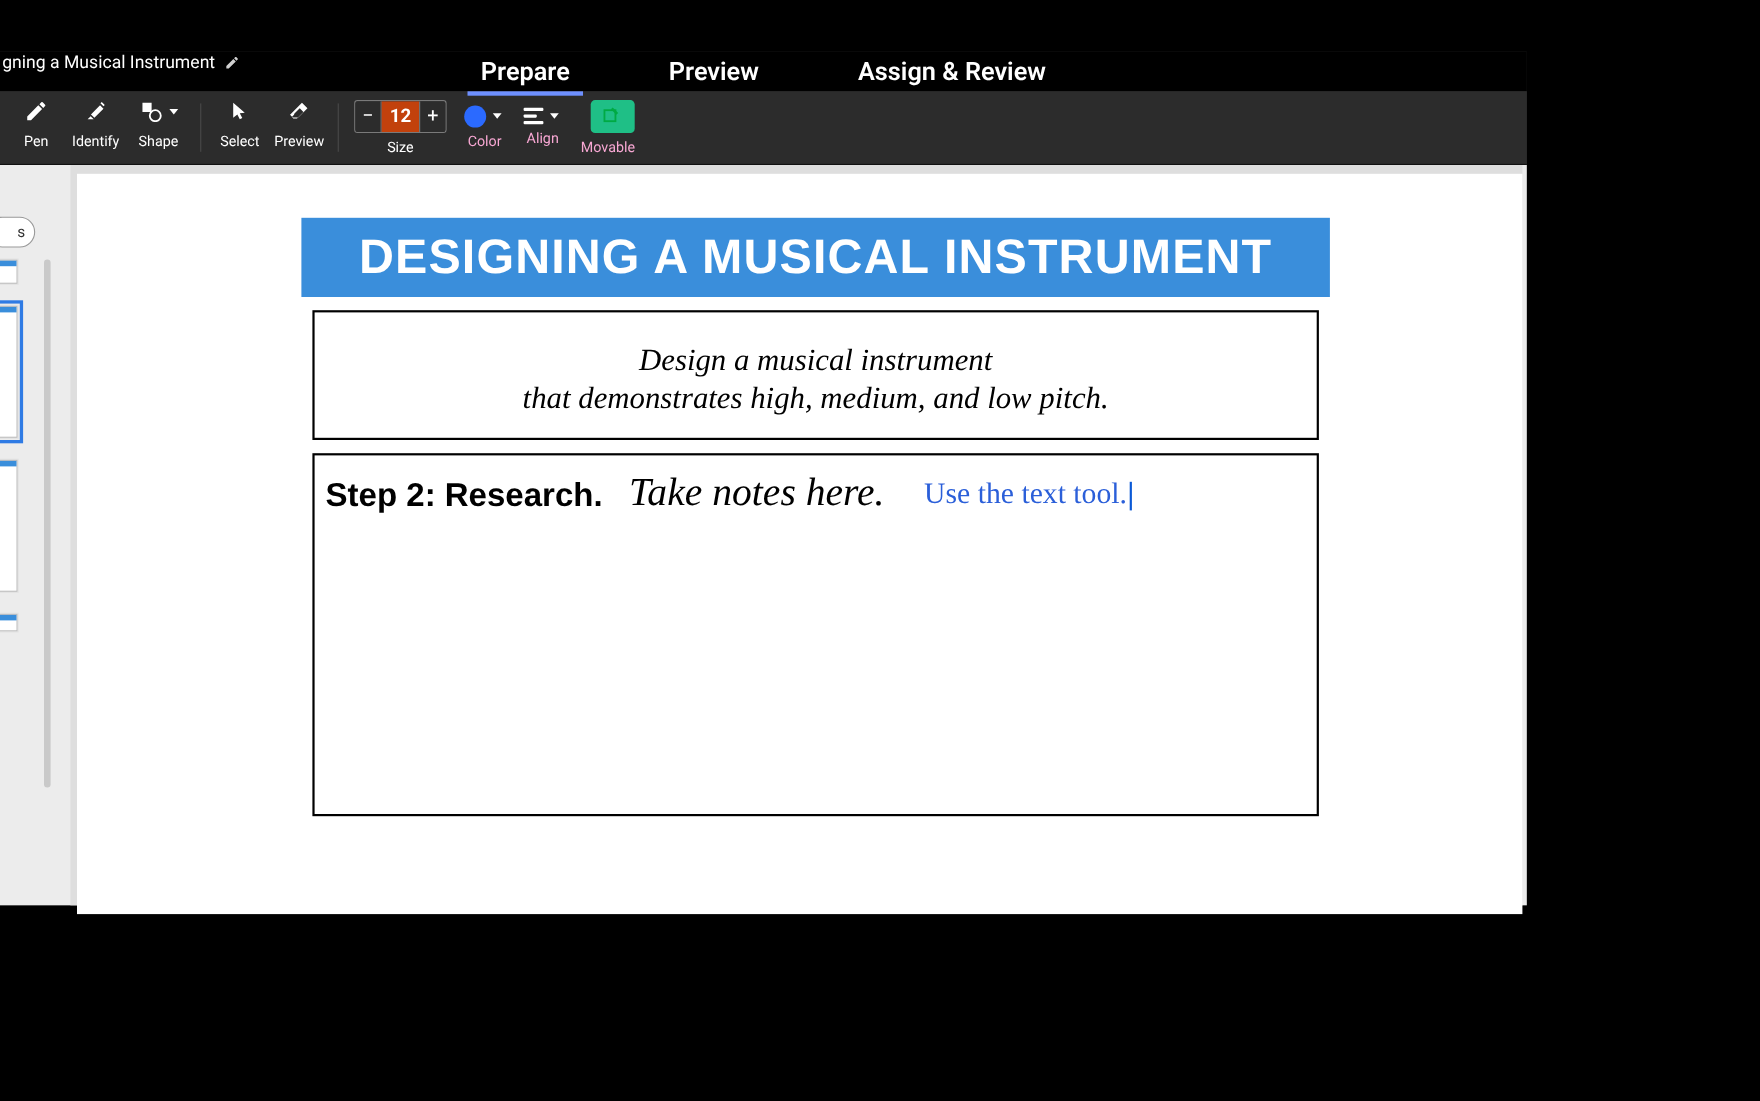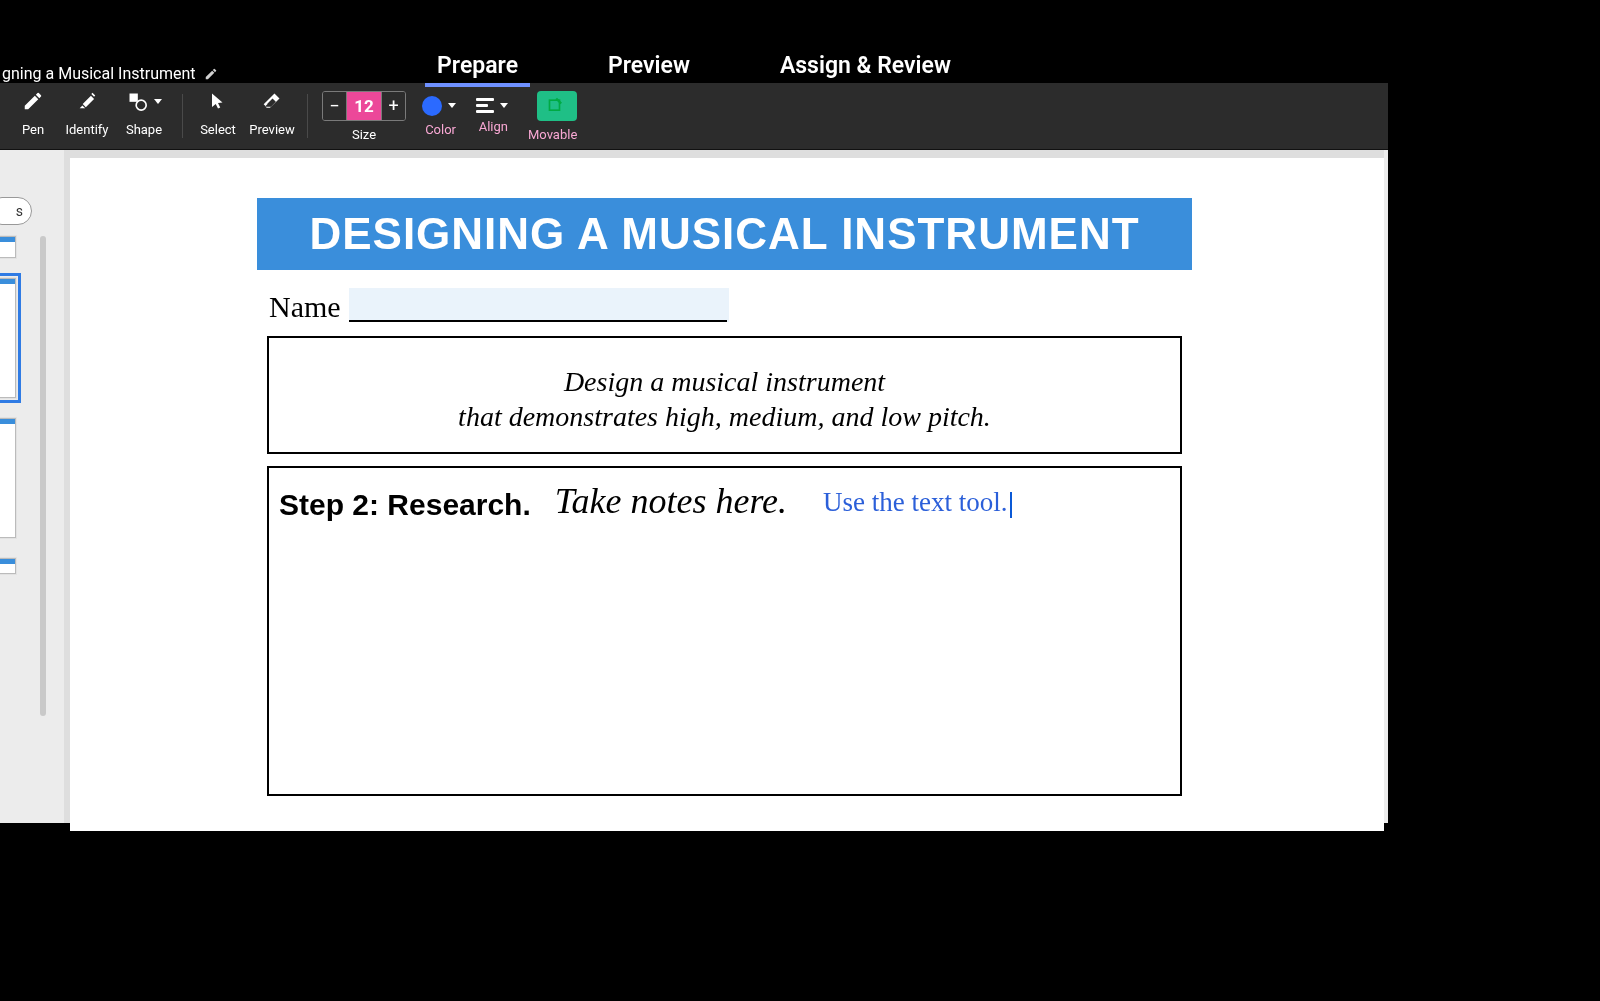--- a/index.html
+++ b/index.html
@@ -5,40 +5,40 @@
   * { margin: 0; padding: 0; box-sizing: border-box; }
   html, body { width: 1600px; height: 1001px; overflow: hidden; font-family: -apple-system, BlinkMacSystemFont, "Segoe UI", Roboto, Helvetica, Arial, sans-serif; background: #000; }
 
   .letterbox-top { position:absolute; top:0; left:0; right:0; height:47px; background:#000; }
   .letterbox-bottom { position:absolute; bottom:0; left:0; right:0; height:178px; background:#000; }
   .letterbox-right { position:absolute; top:0; right:0; bottom:0; width:212px; background:#000; }
 
   .app { position:absolute; top:47px; left:0; width:1388px; height:776px; background:#2c2c2c; }
 
   
-  .titlebar { height:36px; background:#000; color:#fff; display:flex; align-items:flex-end; }
+  .titlebar { height:36px; background:#000; color:#fff; display:flex; align-items:flex-start; }
   .doc-title { padding-left:2px; font-size:16px; color:#fff; white-space:nowrap; display:flex; align-items:center; gap:8px; }
   .edit-glyph { font-size:14px; color:#ccc; }
 
   .tabs { position:absolute; left:0; right:0; top:0; height:36px; display:flex; align-items:center; justify-content:center; gap:90px; pointer-events:none; }
   .tab { color:#fff; font-size:23px; font-weight:600; position:relative; cursor:pointer; pointer-events:auto; }
   .tab.active::after { content:""; position:absolute; left:-12px; right:-12px; bottom:-8px; height:4px; background:#6e90ff; }
 
   
   .toolbar { height:67px; background:#2c2c2c; border-bottom:1px solid #111; display:flex; align-items:center; padding:0 6px; }
   .tool { display:flex; flex-direction:column; align-items:center; justify-content:flex-start; width:54px; height:60px; color:#fff; font-size:13px; gap:6px; cursor:pointer; }
   .tool .big { display:flex; align-items:center; justify-content:center; width:40px; height:30px; }
   .tool.shape { width:60px; }
   .sep { width:1px; height:44px; background:#4a4a4a; margin:0 8px; }
 
   .size-group { display:flex; flex-direction:column; align-items:center; gap:6px; color:#fff; font-size:13px; margin:0 6px; }
   .size-row { display:flex; align-items:stretch; height:30px; border:1px solid #7a7a7a; border-radius:3px; overflow:hidden; }
   .sbtn { width:24px; background:#2c2c2c; color:#fff; display:flex; align-items:center; justify-content:center; font-size:18px; cursor:pointer; border-right:1px solid #7a7a7a; }
   .sbtn:last-child { border-right:none; border-left:1px solid #7a7a7a; }
-  .size-val { width:34px; background:#ec4899; color:#fff; display:flex; align-items:center; justify-content:center; font-weight:700; font-size:17px; }
+  .size-val { width:34px; background:#c2410c; color:#fff; display:flex; align-items:center; justify-content:center; font-weight:700; font-size:17px; }
 
   .color-group, .align-group, .movable-group { display:flex; flex-direction:column; align-items:flex-end; gap:6px; color:#f9a8d4; font-size:13px; margin:0 10px; }
   .color-swatch { width:20px; height:20px; border-radius:50%; background:#2b6aff; display:inline-block; }
   .drop { display:flex; align-items:center; gap:6px; cursor:pointer; }
   .caret { width:0; height:0; border-left:4px solid transparent; border-right:4px solid transparent; border-top:5px solid #fff; }
 
   .align-lines { display:flex; flex-direction:column; gap:3px; align-items:flex-start; }
   .aln { height:3px; background:#fff; border-radius:1px; }
   .aln.w16 { width:18px; } .aln.w10 { width:12px; }
 
@@ -51,21 +51,21 @@
 
   .thumb-rail { position:absolute; top:86px; left:-8px; width:40px; bottom:0; }
   .thumb { width:24px; border:1px solid #bbb; background:#fff; margin-bottom:20px; box-shadow:0 0 0 1px rgba(0,0,0,0.04); }
   .thumb.sel { outline:3px solid #2f7be4; outline-offset:2px; }
   .thumb .hdr { height:5px; background:#3a8edb; }
   .thumb-scroll { position:absolute; left:48px; top:0; width:6px; height:480px; background:#c9c9c9; border-radius:3px; }
 
   .page-shadow { position:absolute; top:0; left:64px; width:1320px; height:100%; background:#dedede; }
   .page { position:absolute; top:8px; left:70px; width:1314px; height:100%; background:#fff; }
 
-  .doc-area { position:absolute; top:0; left:187px; width:935px; }
+  .doc-area { position:absolute; top:0; left:204px; width:935px; }
   .banner { height:72px; background:#3a8edb; color:#fff; display:flex; align-items:center; justify-content:center; font-weight:700; font-size:44px; letter-spacing:1px; margin-top:40px; font-family: "Arial Black", Arial, sans-serif; }
 
   .name-row { display:flex; align-items:flex-end; gap:8px; margin:20px 0 10px 12px; }
   .name-label { font-size:30px; font-family: Georgia, 'Times New Roman', serif; }
   .name-field-wrap { position:relative; }
   .name-highlight { position:absolute; top:-2px; left:0; width:380px; height:34px; background:#eaf3fb; }
   .name-line { position:absolute; bottom:2px; left:0; width:378px; height:2px; background:#000; }
 
   .card { border:2px solid #000; margin:12px 10px; padding:12px 10px 18px 10px; }
   .step-title { font-size:30px; font-weight:700; font-family: Arial, sans-serif; }
@@ -220,27 +220,20 @@
     </div>
 
     <div class="page-shadow"></div>
     <div class="page">
       <div class="doc-area">
 
         <div class="banner">
           <span>DESIGNING A MUSICAL INSTRUMENT</span>
         </div>
 
-        <div class="name-row">
-          <span class="name-label">Name</span>
-          <span class="name-field-wrap" style="width:380px;height:34px">
-            <span class="name-highlight"></span>
-            <span class="name-line"></span>
-          </span>
-        </div>
 
         <div class="card">
           <div class="prompt">
             <span>Design a musical instrument</span><br>
             <span>that demonstrates high, medium, and low pitch.</span>
           </div>
         </div>
 
         <div class="card big">
           <div class="step2-row">

